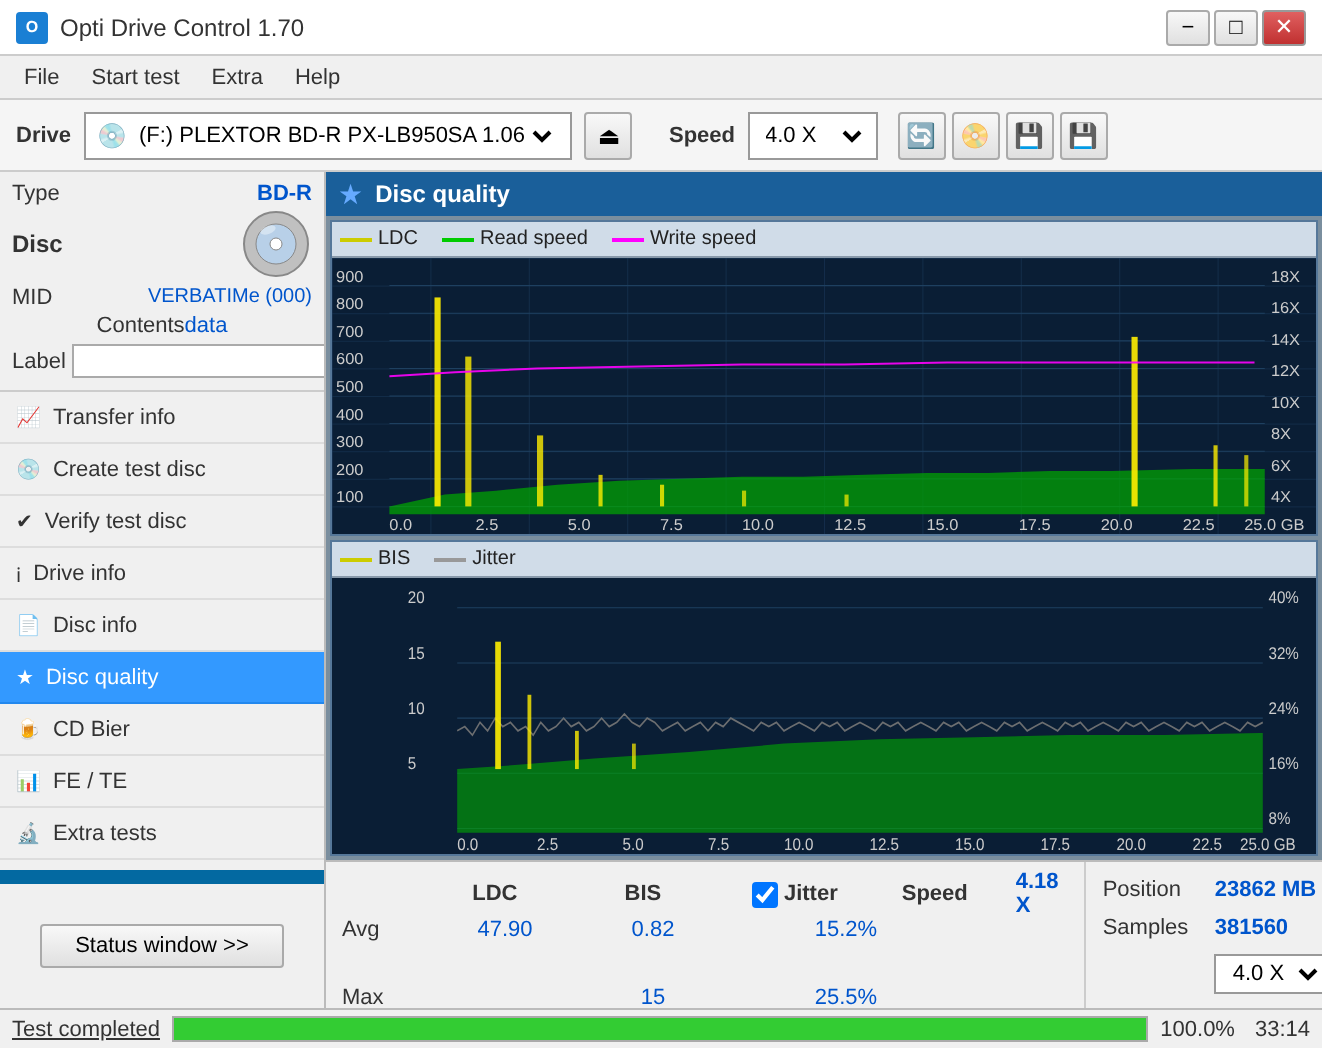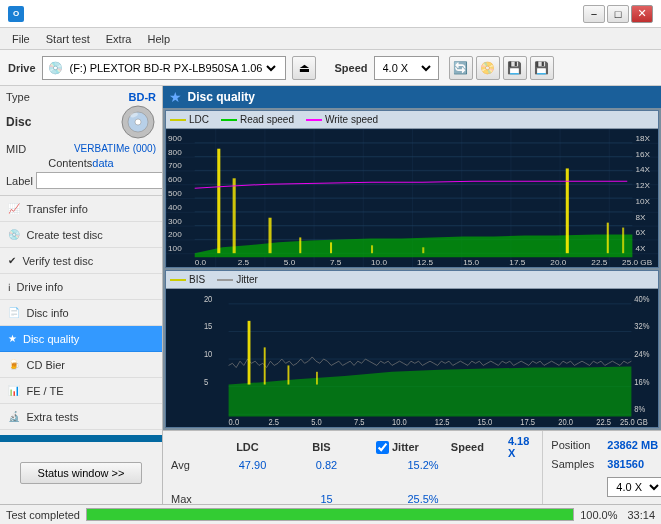--- a/index.html
+++ b/index.html
@@ -6,20 +6,21 @@
     body { font-family: 'Segoe UI', Tahoma, Geneva, Verdana, sans-serif; font-size: 11px; background: #f0f0f0; width: 661px; height: 524px; overflow: hidden; }
   </style>
 </head>
 <body>
 
 <div style="width:661px; height:524px; display:flex; flex-direction:column; overflow:hidden; font-family:'Segoe UI',Tahoma,sans-serif; font-size:11px;">
 
   <div style="background:white; height:28px; display:flex; align-items:center; justify-content:space-between; padding:0 8px; border-bottom:1px solid #ccc; flex-shrink:0;">
     <div style="display:flex; align-items:center; gap:6px;">
       <div style="width:16px; height:16px; background:#1a7fd4; border-radius:2px; display:flex; align-items:center; justify-content:center; color:white; font-size:8px; font-weight:bold;">O</div>
+      <span style="font-size:12px; color:#333;">Opti Drive Control 1.70</span>
     </div>
     <div style="display:flex; gap:2px;">
       <button style="width:22px; height:18px; border:1px solid #aaa; background:linear-gradient(to bottom,#f8f8f8,#e0e0e0); cursor:pointer; font-size:11px; border-radius:2px;">−</button>
       <button style="width:22px; height:18px; border:1px solid #aaa; background:linear-gradient(to bottom,#f8f8f8,#e0e0e0); cursor:pointer; font-size:11px; border-radius:2px;">□</button>
       <button style="width:22px; height:18px; border:1px solid #999; background:linear-gradient(to bottom,#e06060,#c03030); cursor:pointer; font-size:11px; border-radius:2px; color:white;">✕</button>
     </div>
   </div>
 
   <div style="background:#f0f0f0; height:22px; display:flex; align-items:center; padding:0 4px; border-bottom:1px solid #ccc; flex-shrink:0;">
     <span style="padding:2px 8px; cursor:pointer; font-size:11px; color:#333;">File</span>
@@ -329,20 +330,20 @@
               </select>
             </div>
           </div>
         </div>
 
       </div>
     </div>
   </div>
 
   <div style="background:#f0f0f0; height:20px; border-top:1px solid #bbb; display:flex; align-items:center; padding:0 6px; gap:6px; flex-shrink:0;">
-    <span style="font-size:11px; color:#333; white-space:nowrap;">Test completed</span>
+    <span style="font-size:11px; color:#333; white-space:nowrap;text-decoration:underline;">Test completed</span>
     <div style="flex:1; height:13px; border:1px solid #aaa; background:white; overflow:hidden;">
       <div style="width:100%; height:100%; background:#33cc33;"></div>
     </div>
     <span style="font-size:11px; color:#333; white-space:nowrap;">100.0%</span>
     <span style="font-size:11px; color:#333; white-space:nowrap; margin-left:4px;">33:14</span>
   </div>
 </div>
 
 </body></html>

